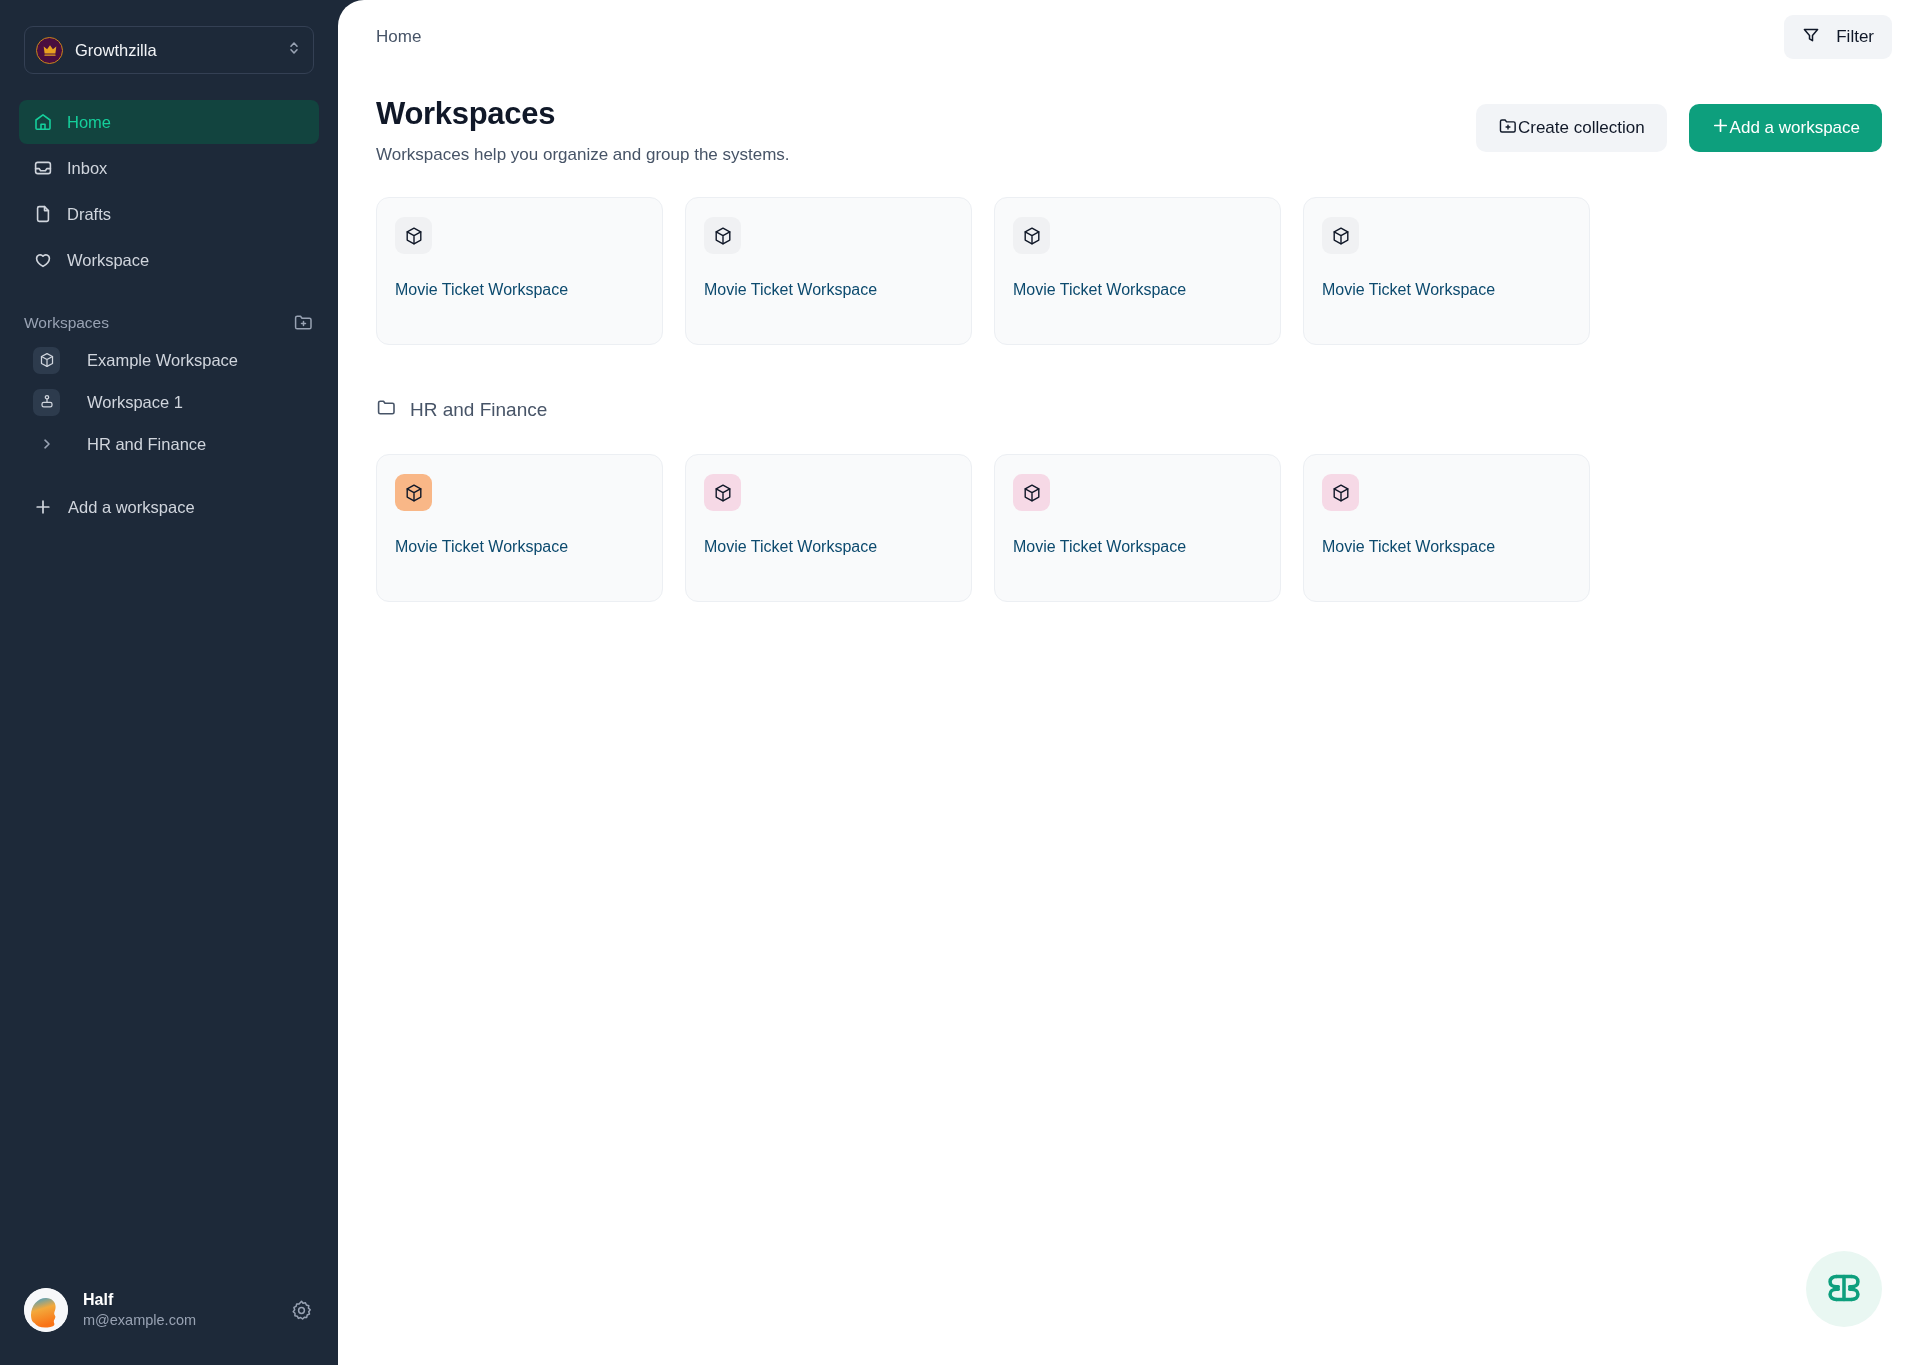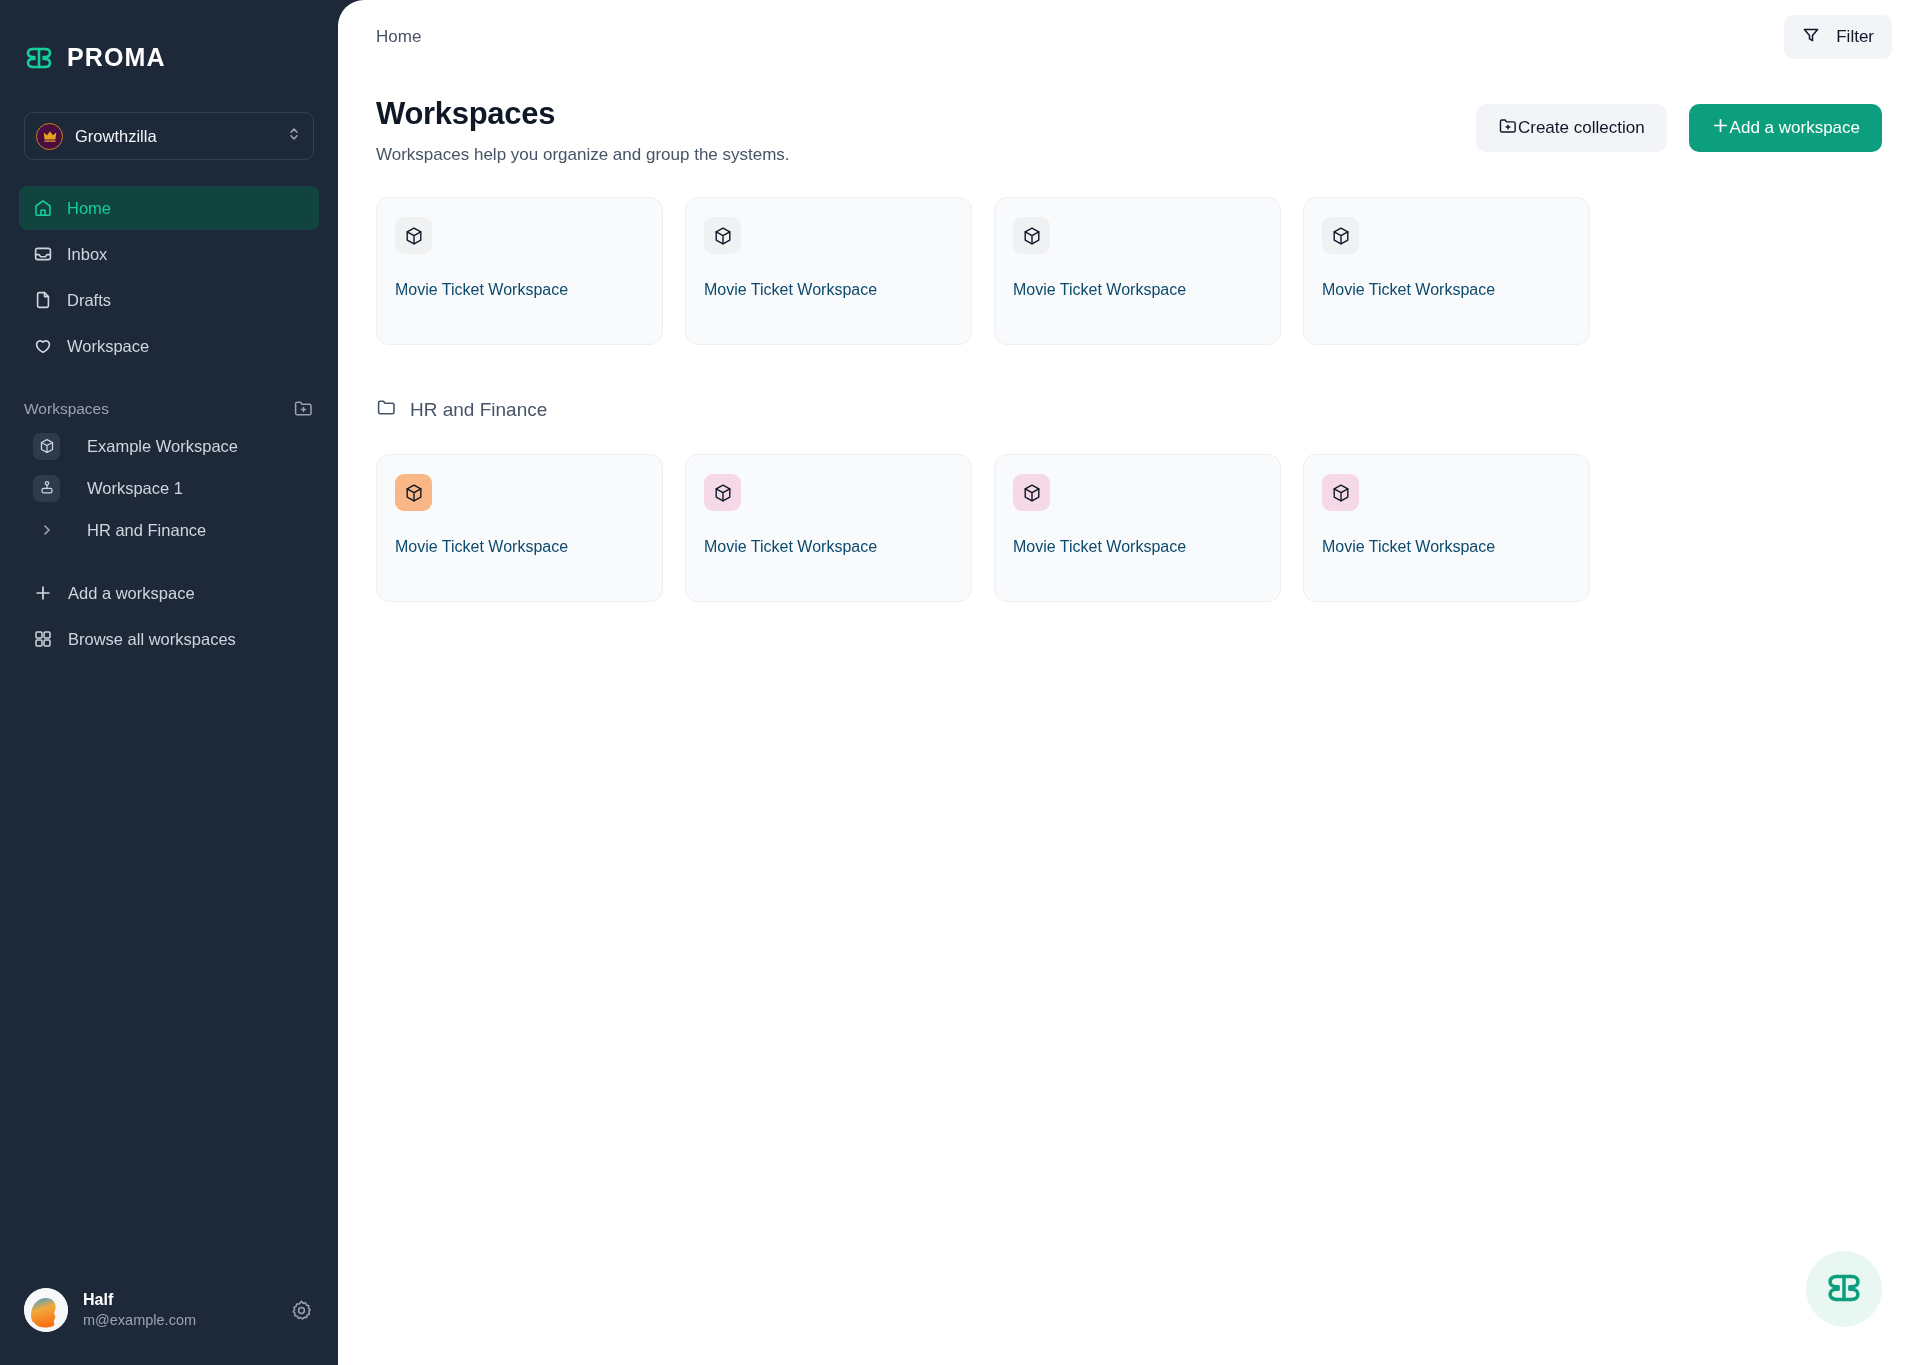--- a/index.html
+++ b/index.html
@@ -216,34 +216,20 @@
     cursor: pointer;
   }
 </style>
 </head>
 <body>
 
 <div id="app">
 
   <aside class="sidebar">
 
-    <div class="brand">
-      <span>
-        <svg class="brand-mark" viewBox="0 0 30 28" fill="none">
-          <path d="M15 5v18" stroke="#15cf9b" stroke-width="2.6" stroke-linecap="round"></path>
-          <path d="M9 5h12" stroke="#15cf9b" stroke-width="2.6" stroke-linecap="round"></path>
-          <path d="M9 23h12" stroke="#15cf9b" stroke-width="2.6" stroke-linecap="round"></path>
-          <path d="M9 5c-3 0-5 1.6-5 4s2 4 5 4h1.5" stroke="#15cf9b" stroke-width="2.6" stroke-linecap="round" stroke-linejoin="round"></path>
-          <path d="M21 5c3 0 5 1.6 5 4s-2 4-5 4h-1.5" stroke="#15cf9b" stroke-width="2.6" stroke-linecap="round" stroke-linejoin="round"></path>
-          <path d="M9 23c-3 0-5-1.6-5-4s2-4 5-4h1.5" stroke="#15cf9b" stroke-width="2.6" stroke-linecap="round" stroke-linejoin="round"></path>
-          <path d="M21 23c3 0 5-1.6 5-4s-2-4-5-4h-1.5" stroke="#15cf9b" stroke-width="2.6" stroke-linecap="round" stroke-linejoin="round"></path>
-        </svg>
-      </span>
-      <span class="brand-name">PROMA</span>
-    </div>
 
     <div class="org-switcher">
       <span class="org-avatar">
         <svg width="16" height="16" viewBox="0 0 16 16" fill="none">
           <path d="M2.6 11.6h10.8l.9-7-3.4 2.6L8 3.2 5.1 7.2 1.7 4.6l.9 7z" fill="#e8a020"></path>
           <path d="M3 13.2h10" stroke="#e8a020" stroke-width="1.3" stroke-linecap="round"></path>
         </svg>
       </span>
       <span class="org-name">Growthzilla</span>
       <span class="chevron-ud">
@@ -333,31 +319,20 @@
     </div>
 
     <div class="nav-foot">
       <div class="nav-item">
         <span class="ico">
           <svg width="20" height="20" viewBox="0 0 20 20" fill="none" stroke="#d0d5dd" stroke-width="1.7" stroke-linecap="round">
             <path d="M10 4.2v11.6M4.2 10h11.6"></path>
           </svg>
         </span>
         <span>Add a workspace</span>
-      </div>
-      <div class="nav-item">
-        <span class="ico">
-          <svg width="20" height="20" viewBox="0 0 20 20" fill="none" stroke="#d0d5dd" stroke-width="1.5" stroke-linejoin="round">
-            <rect x="3" y="3" width="6" height="6" rx="1.2"></rect>
-            <rect x="11" y="3" width="6" height="6" rx="1.2"></rect>
-            <rect x="3" y="11" width="6" height="6" rx="1.2"></rect>
-            <rect x="11" y="11" width="6" height="6" rx="1.2"></rect>
-          </svg>
-        </span>
-        <span>Browse all workspaces</span>
       </div>
     </div>
 
     <div class="user-row">
       <span class="user-avatar">
         <svg width="44" height="44" viewBox="0 0 44 44">
           <defs>
             <linearGradient id="avg" x1="0" y1="0" x2="0.25" y2="1">
               <stop offset="0%" stop-color="#2f9ed8"></stop>
               <stop offset="45%" stop-color="#f3a93c"></stop>

